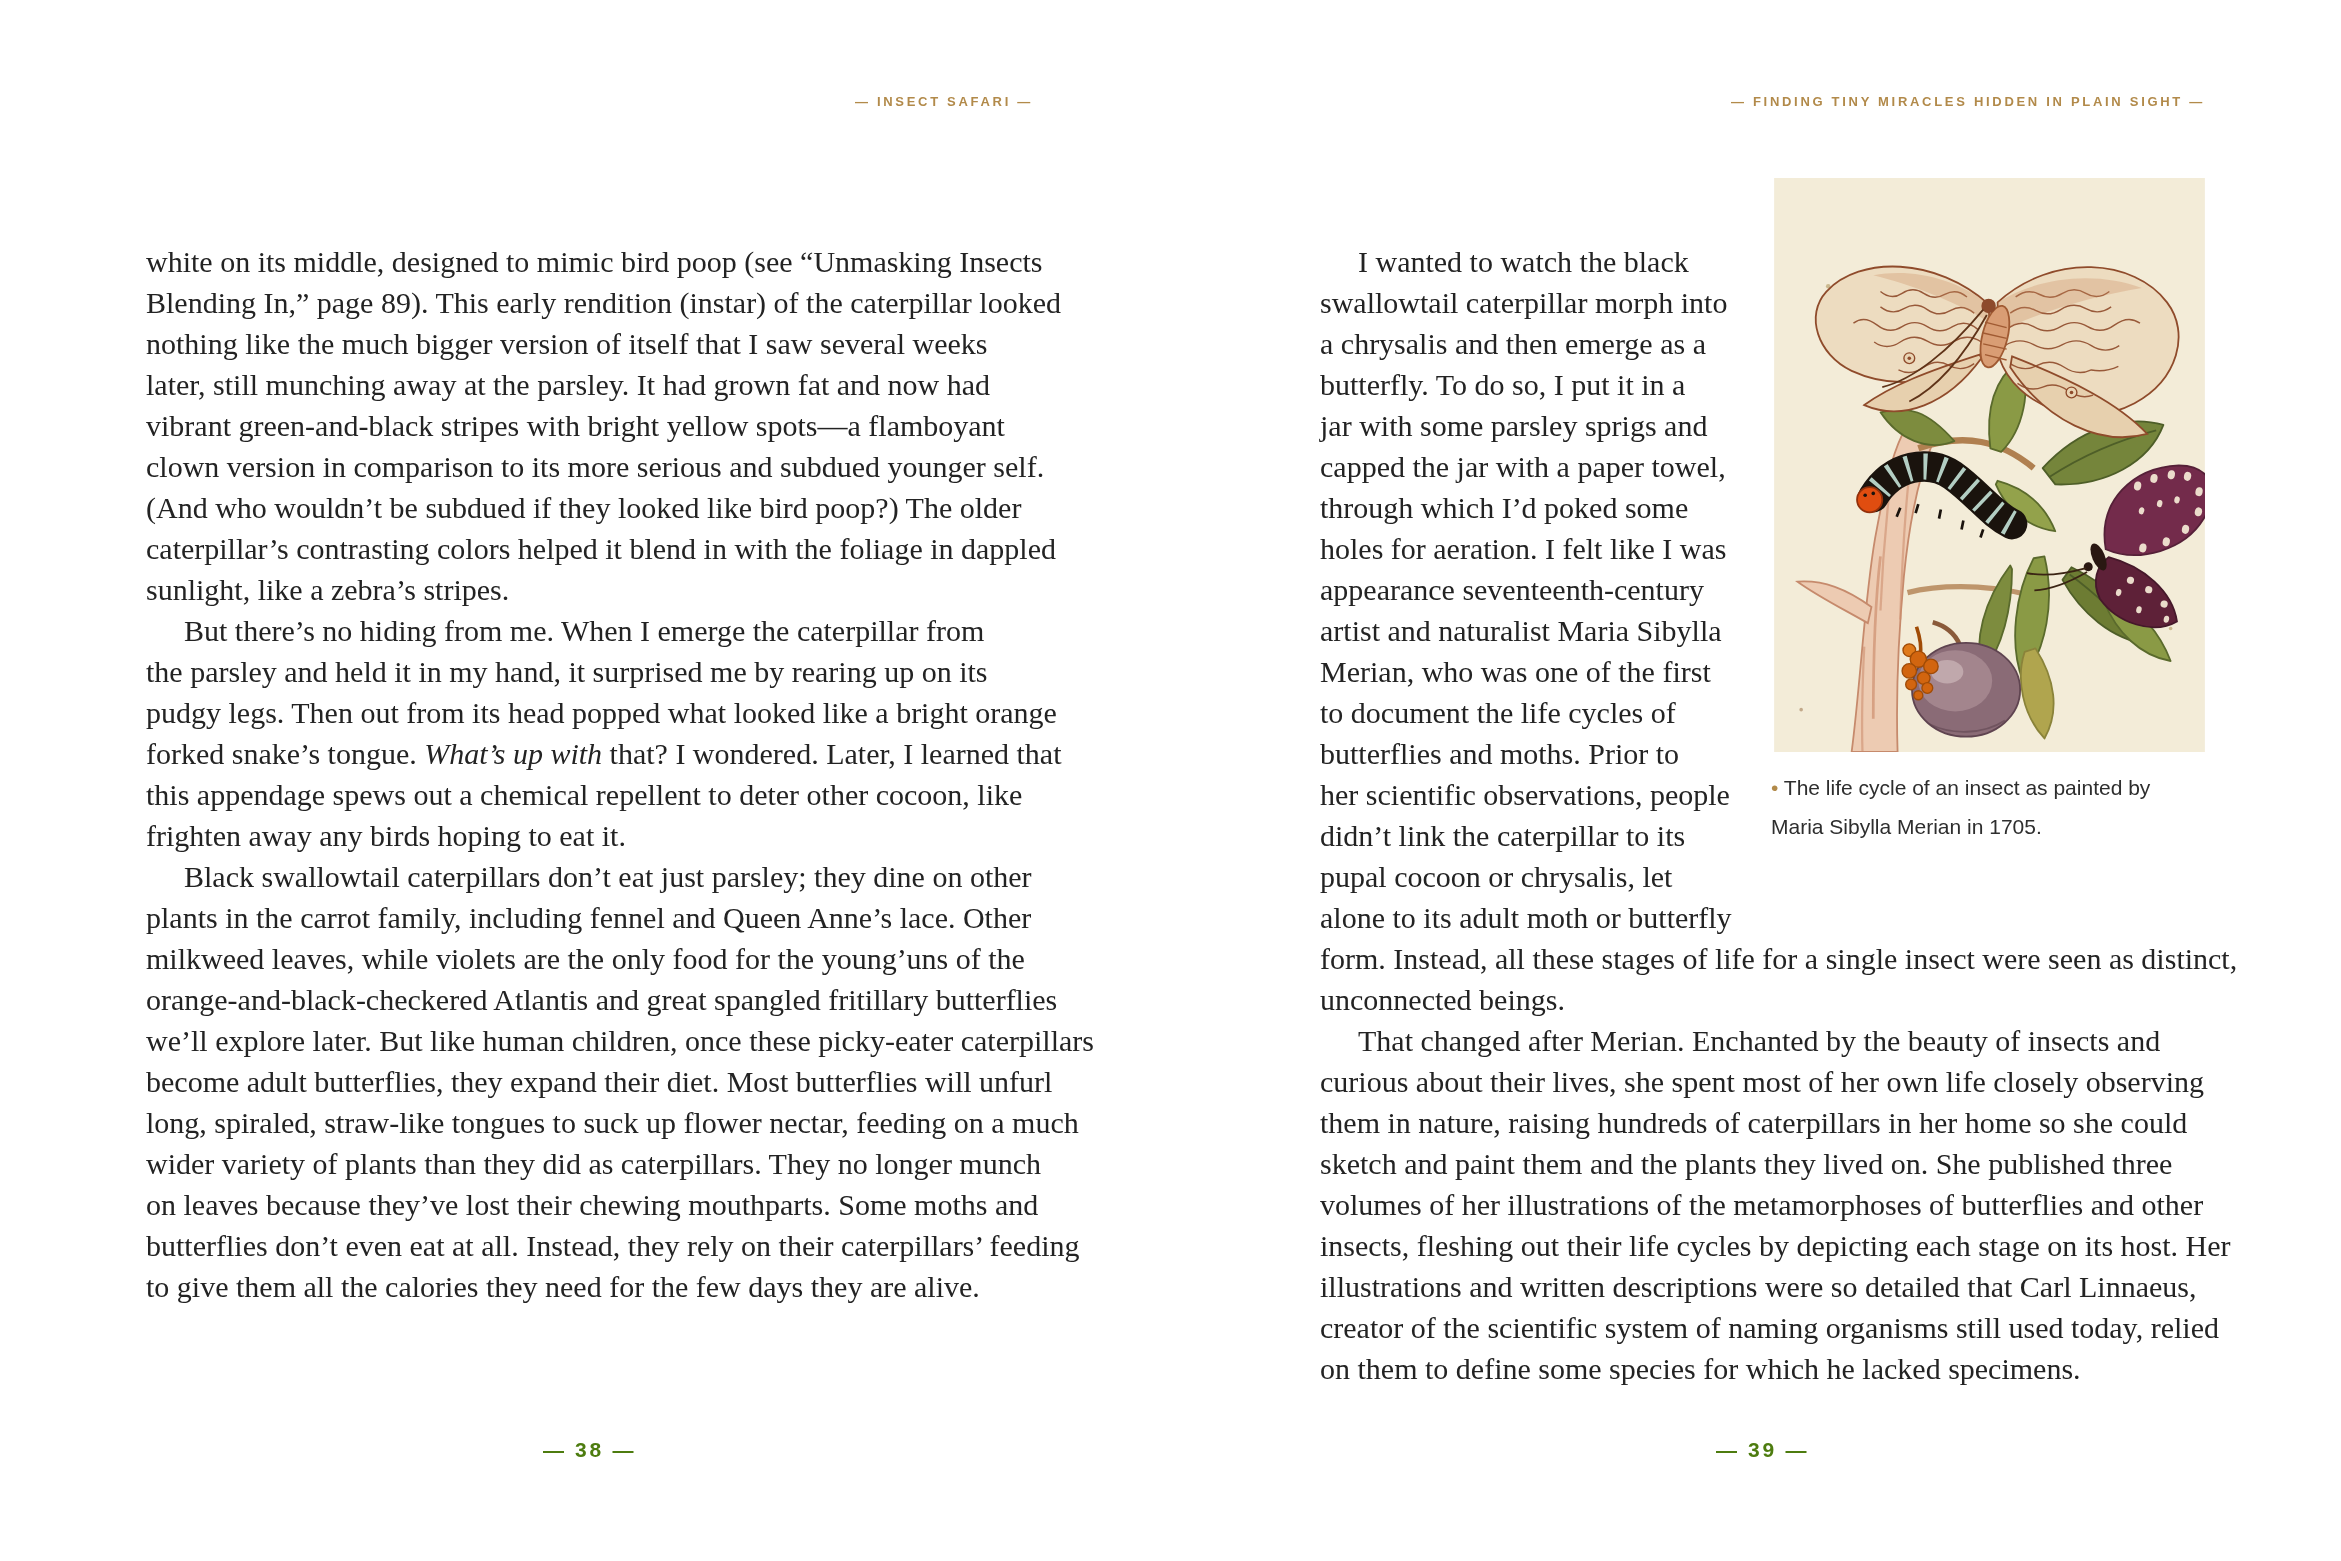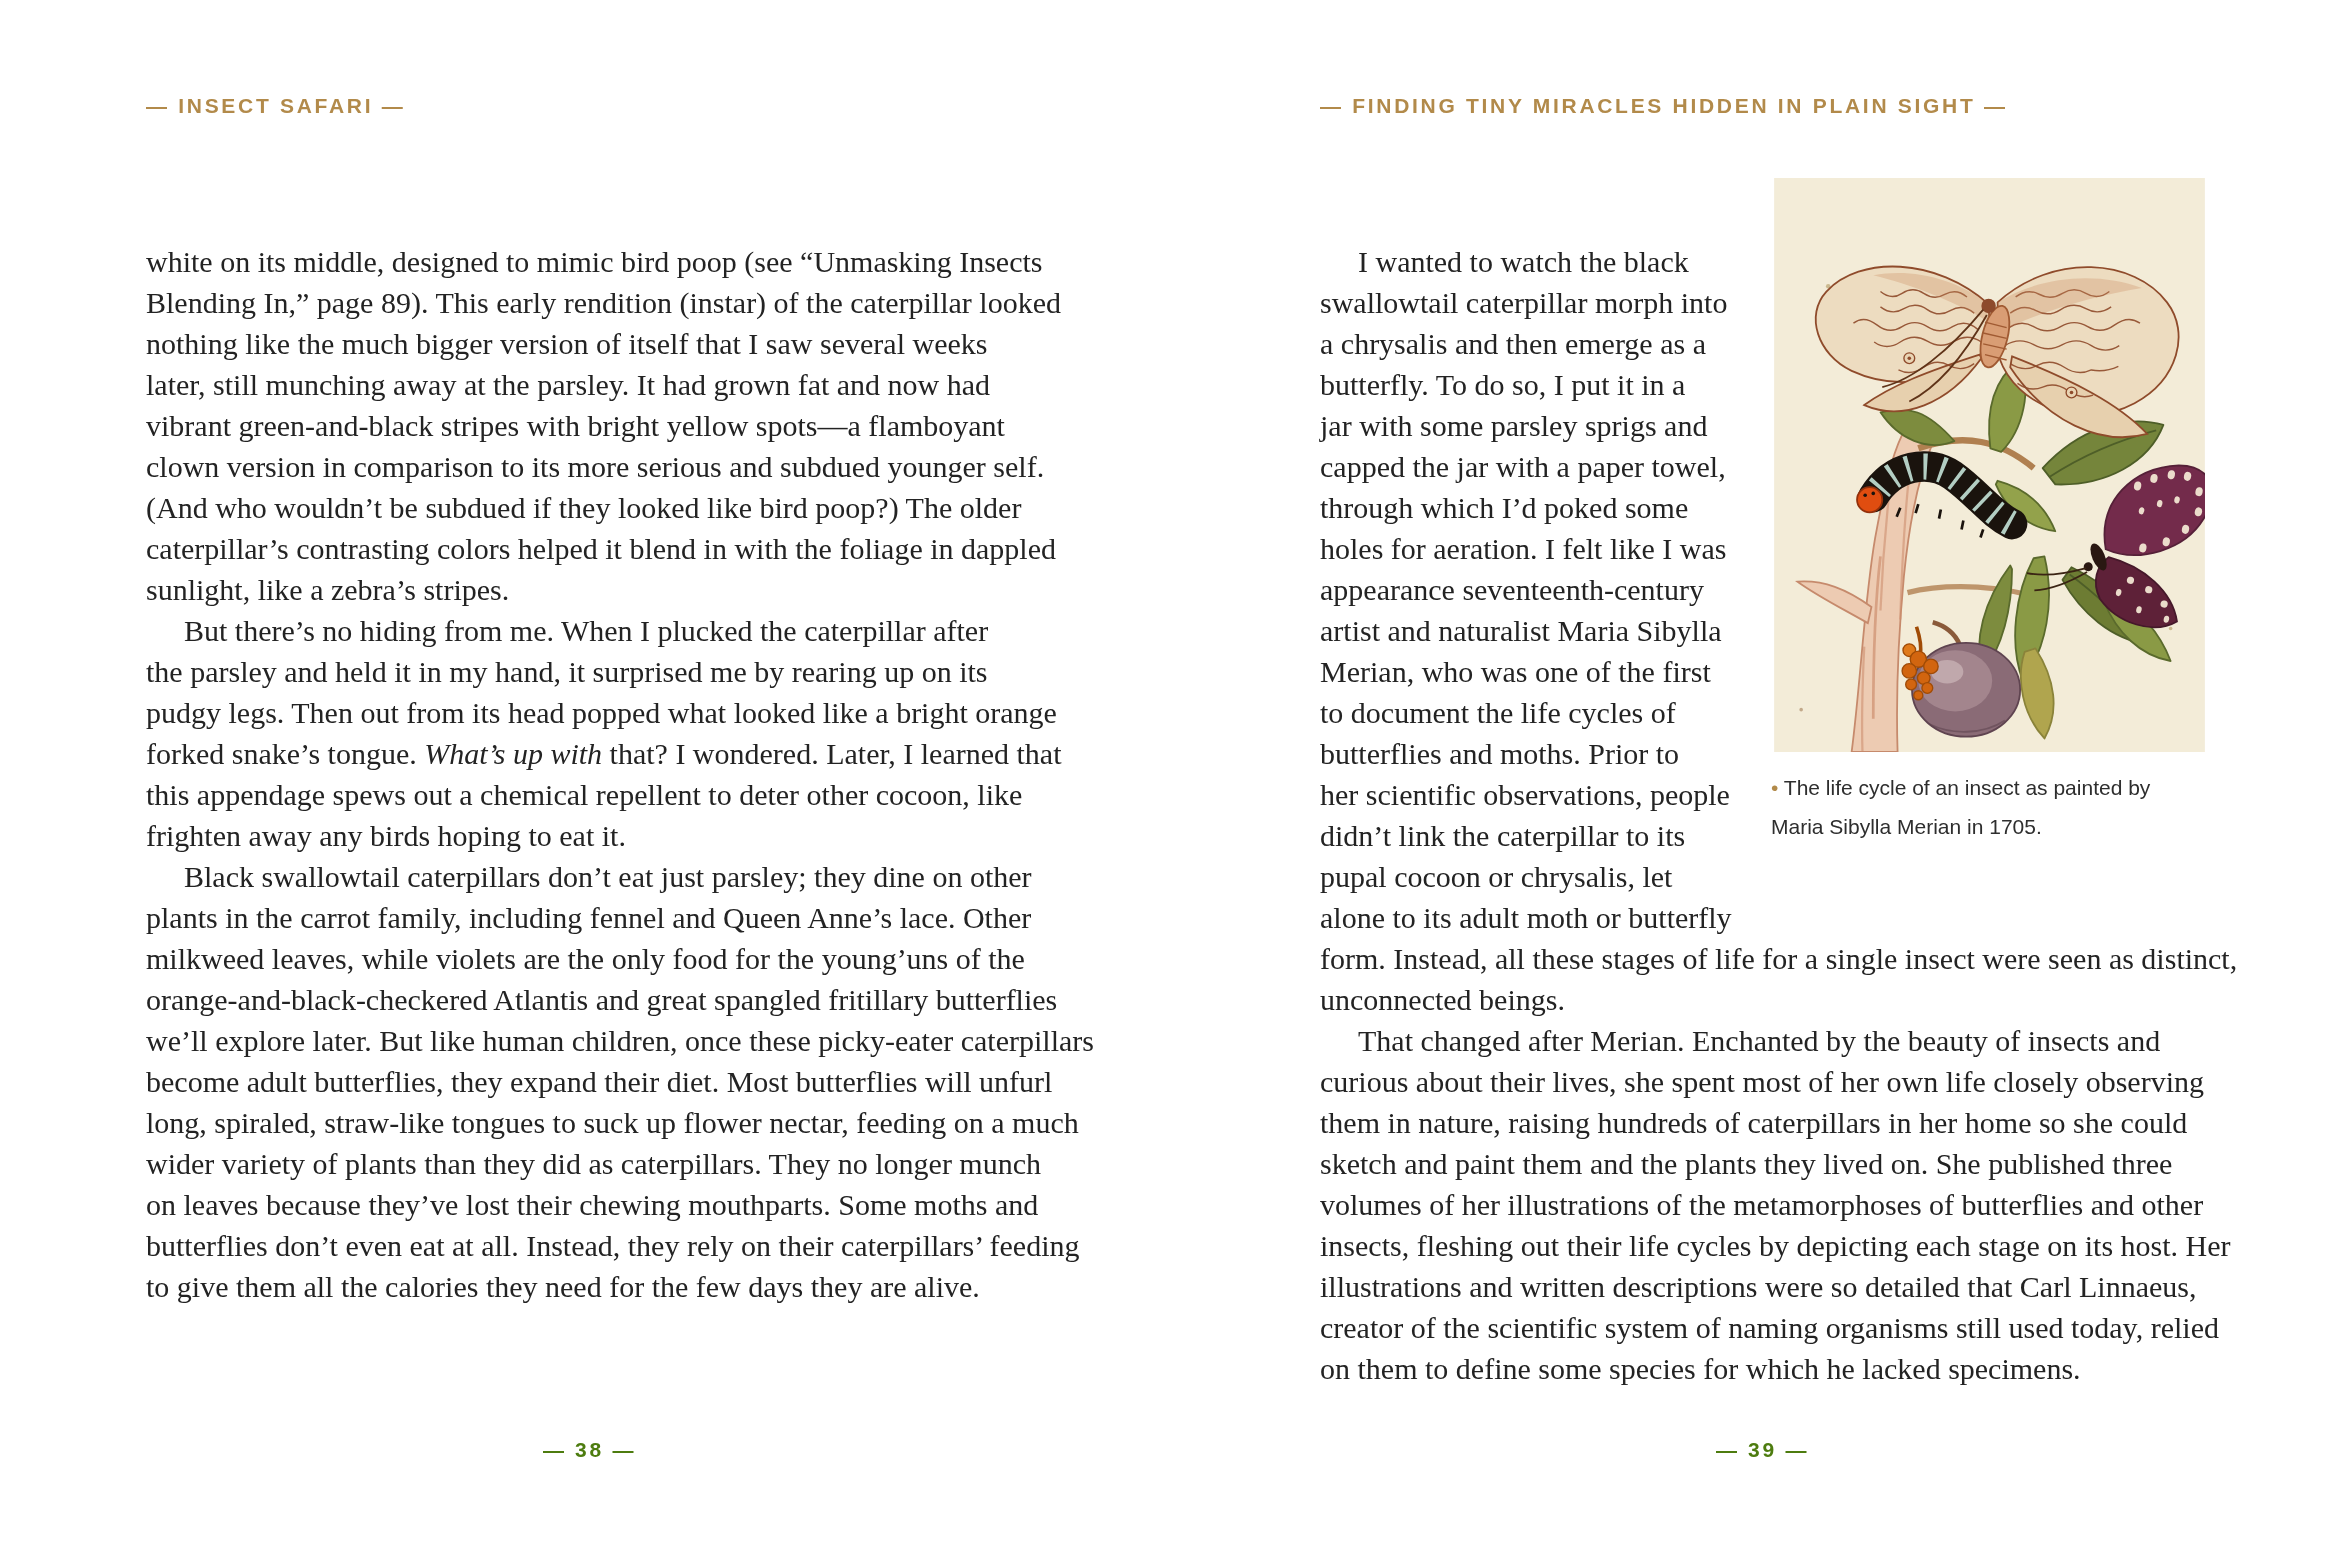--- a/index.html
+++ b/index.html
@@ -7,22 +7,22 @@
     width:2342px; height:1561px;
     background:#ffffff;
     font-family:"Liberation Serif", serif;
     color:#232323;
     position:relative;
     overflow:hidden;
   }
   .running-head {
     position:absolute; top:94px;
     font-family:"Liberation Sans", sans-serif;
-    font-weight:bold; font-size:21px; letter-spacing:2.7px;
-    color:#b28a4a; text-align:left; white-space:nowrap;
+    font-weight:bold; font-size:13px; letter-spacing:2.7px;
+    color:#b28a4a; text-align:right; white-space:nowrap;
   }
   .running-head.left  { left:146px;  width:887px; }
   .running-head.right { left:1320px; width:885px; }
   .textblock {
     position:absolute; top:196px;
     font-size:30px; line-height:41px;margin-top:45px;
   }
   .textblock.left  { left:146px;  width:982px; }
   .textblock.right { left:1320px; width:982px; }
   .line { white-space:nowrap; }
@@ -58,21 +58,21 @@
       <div class="line"><span>Blending In,” page 89). This early rendition (instar) of the caterpillar looked</span></div>
       <div class="line"><span>nothing like the much bigger version of itself that I saw several weeks</span></div>
       <div class="line"><span>later, still munching away at the parsley. It had grown fat and now had</span></div>
       <div class="line"><span>vibrant green-and-black stripes with bright yellow spots—a flamboyant</span></div>
       <div class="line"><span>clown version in comparison to its more serious and subdued younger self.</span></div>
       <div class="line"><span>(And who wouldn’t be subdued if they looked like bird poop?) The older</span></div>
       <div class="line"><span>caterpillar’s contrasting colors helped it blend in with the foliage in dappled</span></div>
       <div class="line"><span>sunlight, like a zebra’s stripes.</span></div>
     </div>
     <div class="para indent">
-      <div class="line"><span>But there’s no hiding from me. When I plucked the caterpillar after</span></div>
+      <div class="line"><span>But there’s no hiding from me. When I emerge the caterpillar from</span></div>
       <div class="line"><span>the parsley and held it in my hand, it surprised me by rearing up on its</span></div>
       <div class="line"><span>pudgy legs. Then out from its head popped what looked like a bright orange</span></div>
       <div class="line"><span>forked snake’s tongue. </span><em>What’s up with</em><span> that? I wondered. Later, I learned that</span></div>
       <div class="line"><span>this appendage spews out a chemical repellent to deter other cocoon, like</span></div>
       <div class="line"><span>frighten away any birds hoping to eat it.</span></div>
     </div>
     <div class="para indent">
       <div class="line"><span>Black swallowtail caterpillars don’t eat just parsley; they dine on other</span></div>
       <div class="line"><span>plants in the carrot family, including fennel and Queen Anne’s lace. Other</span></div>
       <div class="line"><span>milkweed leaves, while violets are the only food for the young’uns of the</span></div>

